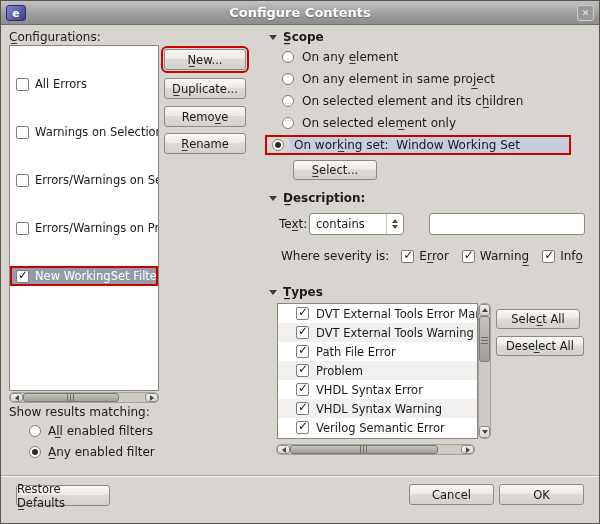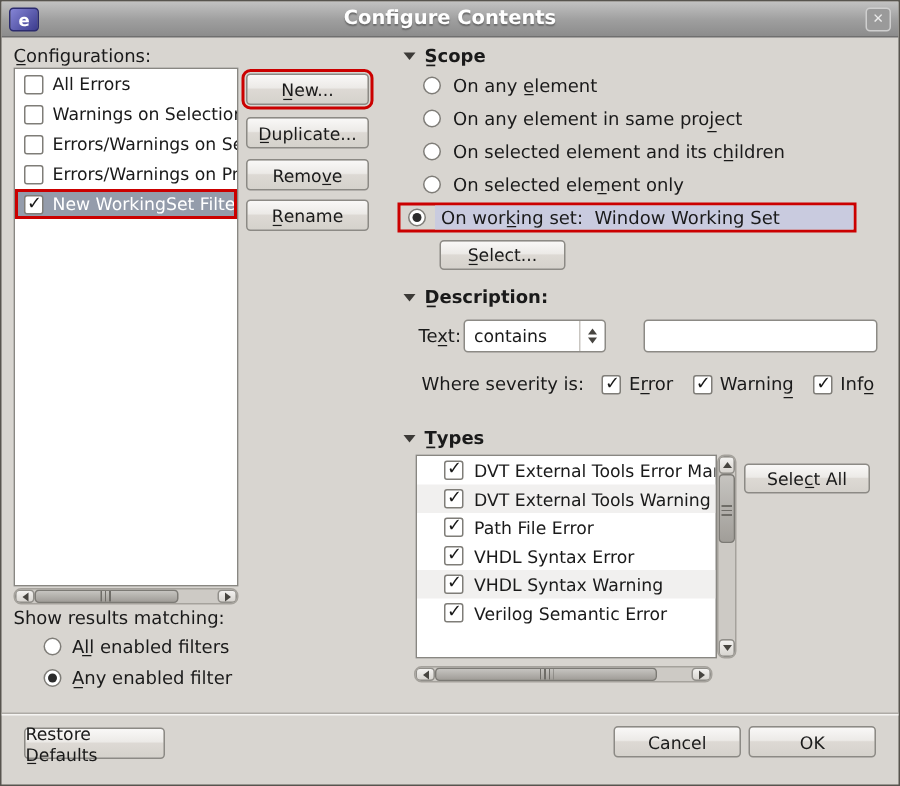--- a/index.html
+++ b/index.html
@@ -29,21 +29,21 @@
   .checked > .cb::after, .checked .cb::after { content:"\2713"; position:absolute; left:1px; top:-3px; font-size:12px; font-weight:bold; color:#161616; }
   .rb { width:12px; height:12px; border:1px solid #7f7d78; border-radius:50%; background:#fff; flex:none; }
   .selected > .rb::after, .selected .rb::after { content:""; display:block; width:6px; height:6px; margin:2px; border-radius:50%; background:#2b2b2b; }
 
   .section-h { position:absolute; display:flex; align-items:center; gap:6px; font-weight:bold; font-size:12px; }
   .tri-down { width:0; height:0; border-left:4px solid transparent; border-right:4px solid transparent; border-top:5px solid #3c3a37; }
 
   
   .configurations-label { position:absolute; left:8px; top:29px; }
   .config-list { position:absolute; left:8px; top:44px; width:150px; height:346px; background:#fff; border:1px solid #898782; overflow:hidden; }
-  .cfg-row { height:20px; display:flex; align-items:center; gap:6px; padding:0 2px 0 6px; font-size:11.5px; white-space:nowrap; overflow:hidden; }
+  .cfg-row { height:20px; display:flex; align-items:center; gap:6px; padding:0 2px 0 6px; font-size:11.5px; white-space:nowrap; overflow:hidden;margin-top:28px; }
   .cfg-row.selected { background:#949cab; color:#fff; }
   .cfg-row.annotated { outline:2px solid #cb0000; outline-offset:-2px; }
 
   
   .hscroll { position:absolute; height:11px; background:#cdcac5; border:1px solid #a5a29c; border-radius:5px; display:flex; align-items:stretch; overflow:hidden; }
   .vscroll { position:absolute; width:13px; background:#cdcac5; border:1px solid #a5a29c; border-radius:5px; display:flex; flex-direction:column; align-items:stretch; overflow:hidden; }
   .sc-btn { flex:none; display:flex; align-items:center; justify-content:center; background:linear-gradient(#f3f2f0,#d8d5d0); border:1px solid #918f8a; border-radius:3px; }
   .hscroll .sc-btn { width:13px; }
   .vscroll .sc-btn { height:12px; }
   .thumb { background:linear-gradient(#c6c4c0,#a19e99); border:1px solid #7c7a75; border-radius:3px; display:flex; align-items:center; justify-content:center; flex:none; }
@@ -269,20 +269,24 @@
       <div class="type-row odd checked">
         <span class="cb"></span>
         <span class="lbl">DVT External Tools Warning M</span>
       </div>
 
       <div class="type-row checked">
         <span class="cb"></span>
         <span class="lbl">Path File Error</span>
       </div>
 
+      <div class="type-row odd checked">
+        <span class="cb"></span>
+        <span class="lbl">Problem</span>
+      </div>
 
       <div class="type-row checked">
         <span class="cb"></span>
         <span class="lbl">VHDL Syntax Error</span>
       </div>
 
       <div class="type-row odd checked">
         <span class="cb"></span>
         <span class="lbl">VHDL Syntax Warning</span>
       </div>
@@ -313,19 +317,20 @@
     <span class="thumb types-hthumb">
         <span class="grip-h"></span>
       </span>
     <span class="sc-space"></span>
     <span class="sc-btn">
         <span class="arr-r"></span>
       </span>
   </div>
 
   <div class="btn btn-select-all">Selec̲t All</div>
+  <div class="btn btn-deselect-all">Desel̲ect All</div>
 
   <div class="separator"></div>
   <div class="btn btn-restore">Restore D̲efaults</div>
   <div class="btn btn-cancel">Cancel</div>
   <div class="btn btn-ok">OK</div>
 
 </div>
 
 </body></html>

